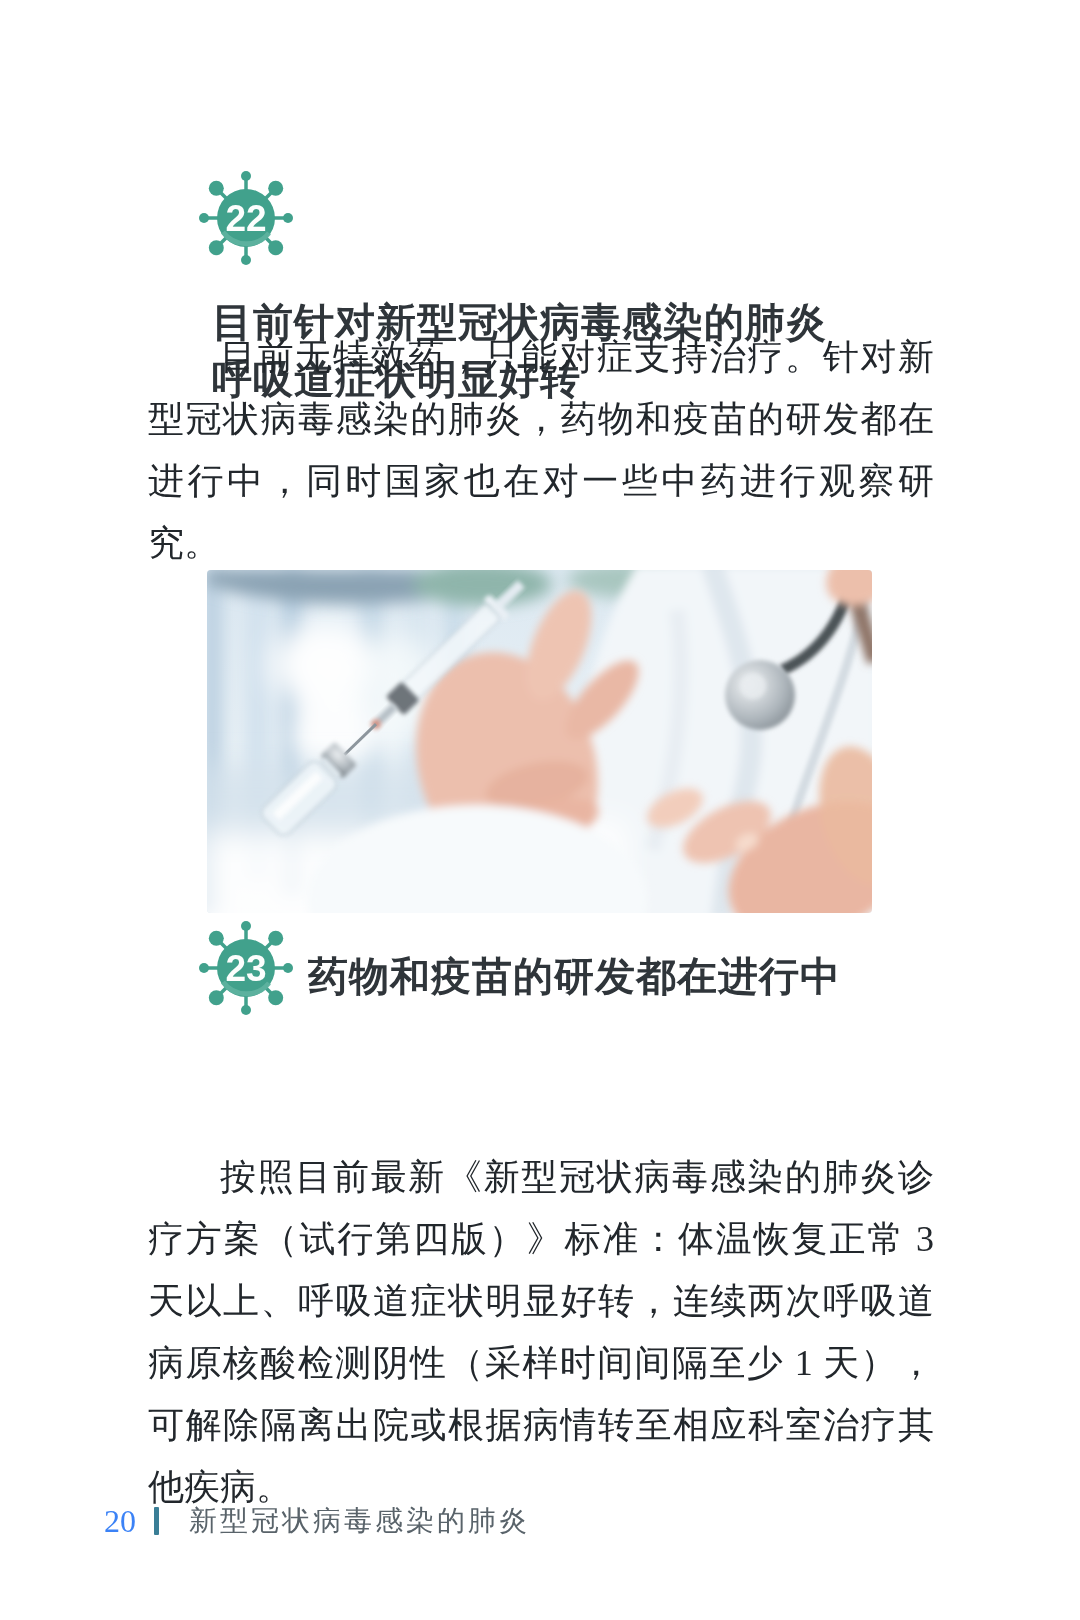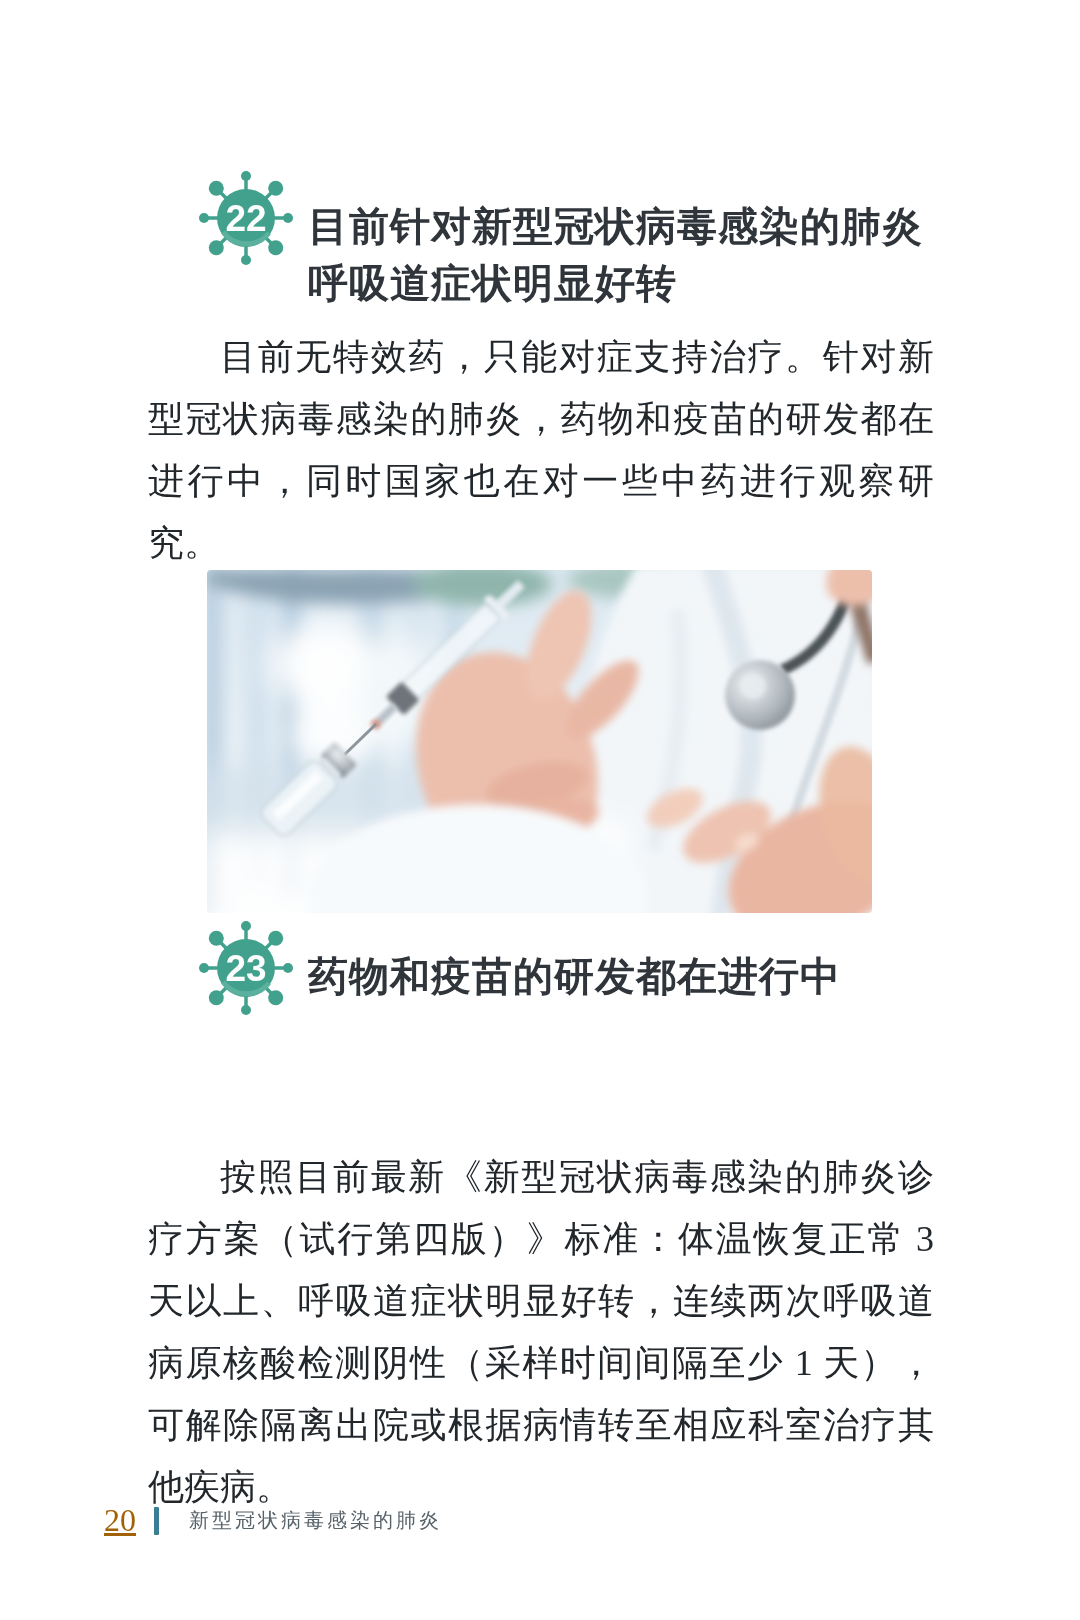--- a/index.html
+++ b/index.html
@@ -45,36 +45,36 @@
     border-radius:4px;overflow:hidden;
     background:#e7eff5;
   }
   
   .footer{
     position:absolute;left:104px;top:1502px;
     display:flex;align-items:center;
   }
   .footer .page-num{
     font-family:"Liberation Serif", serif;
-    font-size:32px;color:#a16207;text-decoration:underline;
+    font-size:32px;color:#3b82f6;
   }
   .footer .bar{
     width:5px;height:28px;background:#3a7e96;
     margin:0 30px 0 18px;border-radius:1px;
   }
   .footer .book-title{
-    font-size:20px;color:#59636a;letter-spacing:3px;
+    font-size:28px;color:#59636a;letter-spacing:3px;
   }
 </style>
 </head>
 <body>
 
 <div class="page">
 
-  <div class="q-header" style="top:170px;">
+  <div class="q-header" style="top:170px;flex-direction:column;">
     <div class="virus-wrap">
       <svg viewBox="0 0 96 96" width="96" height="96">
         <g stroke="#41a18c" stroke-width="3.5">
           <line x1="48" y1="48" x2="48" y2="8"></line>
             <line x1="48" y1="48" x2="48" y2="88"></line>
           <line x1="48" y1="48" x2="8" y2="48"></line>
             <line x1="48" y1="48" x2="88" y2="48"></line>
           <line x1="48" y1="48" x2="19" y2="19"></line>
             <line x1="48" y1="48" x2="77" y2="19"></line>
           <line x1="48" y1="48" x2="19" y2="77"></line>

